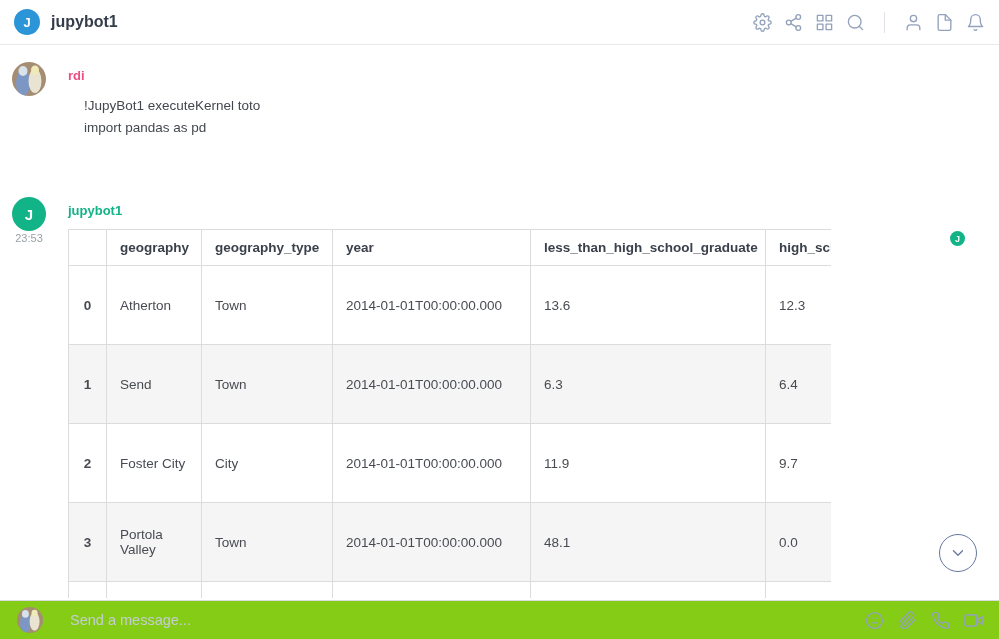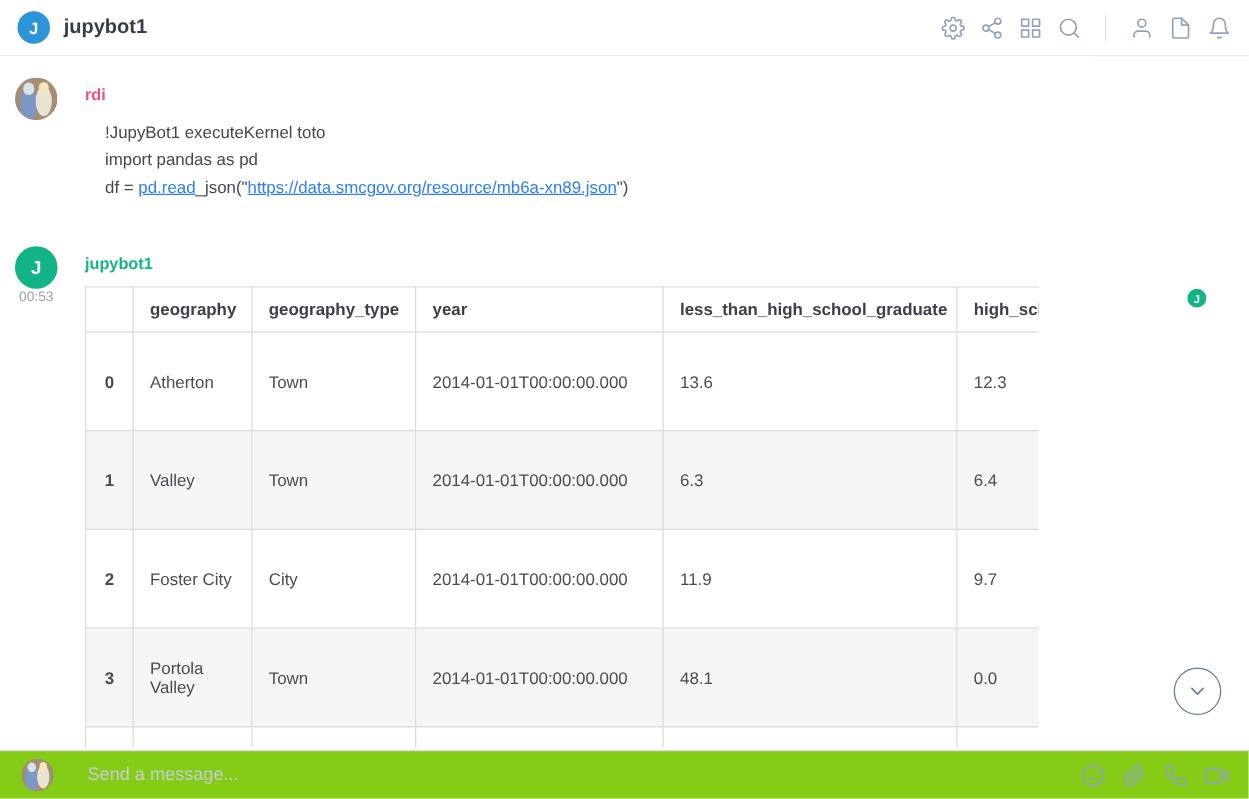--- a/index.html
+++ b/index.html
@@ -139,27 +139,26 @@
         <ellipse cx="11" cy="21" rx="7" ry="13" fill="#7c97c4"></ellipse>
         <ellipse cx="11" cy="9" rx="4.5" ry="5" fill="#d9e2ea"></ellipse>
         <ellipse cx="23" cy="19" rx="6.5" ry="12" fill="#e9e3d2"></ellipse>
         <ellipse cx="23" cy="8" rx="4" ry="4.5" fill="#f0e9b8"></ellipse>
       </svg>
     </div>
     <div class="rdi-name">rdi</div>
     <div class="msg-lines" id="rdi-lines">
         <div><span>!JupyBot1 executeKernel toto</span></div>
         <div><span>import pandas as pd</span></div>
-        <div><span>df = </span><span class="msg-link">pd.read</span><span>_json("</span><span class="msg-link">https://data.smcgov.org/resource/mb6a-xn89.json</span><span>")</span></div>
       </div>
   </div>
 
   <div>
     <div class="avatar-circle bot-avatar">J</div>
-    <div class="bot-time">00:53</div>
+    <div class="bot-time">23:53</div>
     <div class="bot-name">jupybot1</div>
     <div class="table-clip">
       <table class="df" id="df-table">
           <colgroup>
             <col style="width: 38px;">
             <col style="width: 95px;">
             <col style="width: 131px;">
             <col style="width: 198px;">
             <col style="width: 235px;">
             <col style="width: 160px;">
@@ -178,21 +177,21 @@
             <tr>
               <td class="idx">0</td>
               <td>Atherton</td>
               <td>Town</td>
               <td>2014-01-01T00:00:00.000</td>
               <td>13.6</td>
               <td>12.3</td>
             </tr>
             <tr>
               <td class="idx">1</td>
-              <td>Valley</td>
+              <td>Send</td>
               <td>Town</td>
               <td>2014-01-01T00:00:00.000</td>
               <td>6.3</td>
               <td>6.4</td>
             </tr>
             <tr>
               <td class="idx">2</td>
               <td>Foster City</td>
               <td>City</td>
               <td>2014-01-01T00:00:00.000</td>

